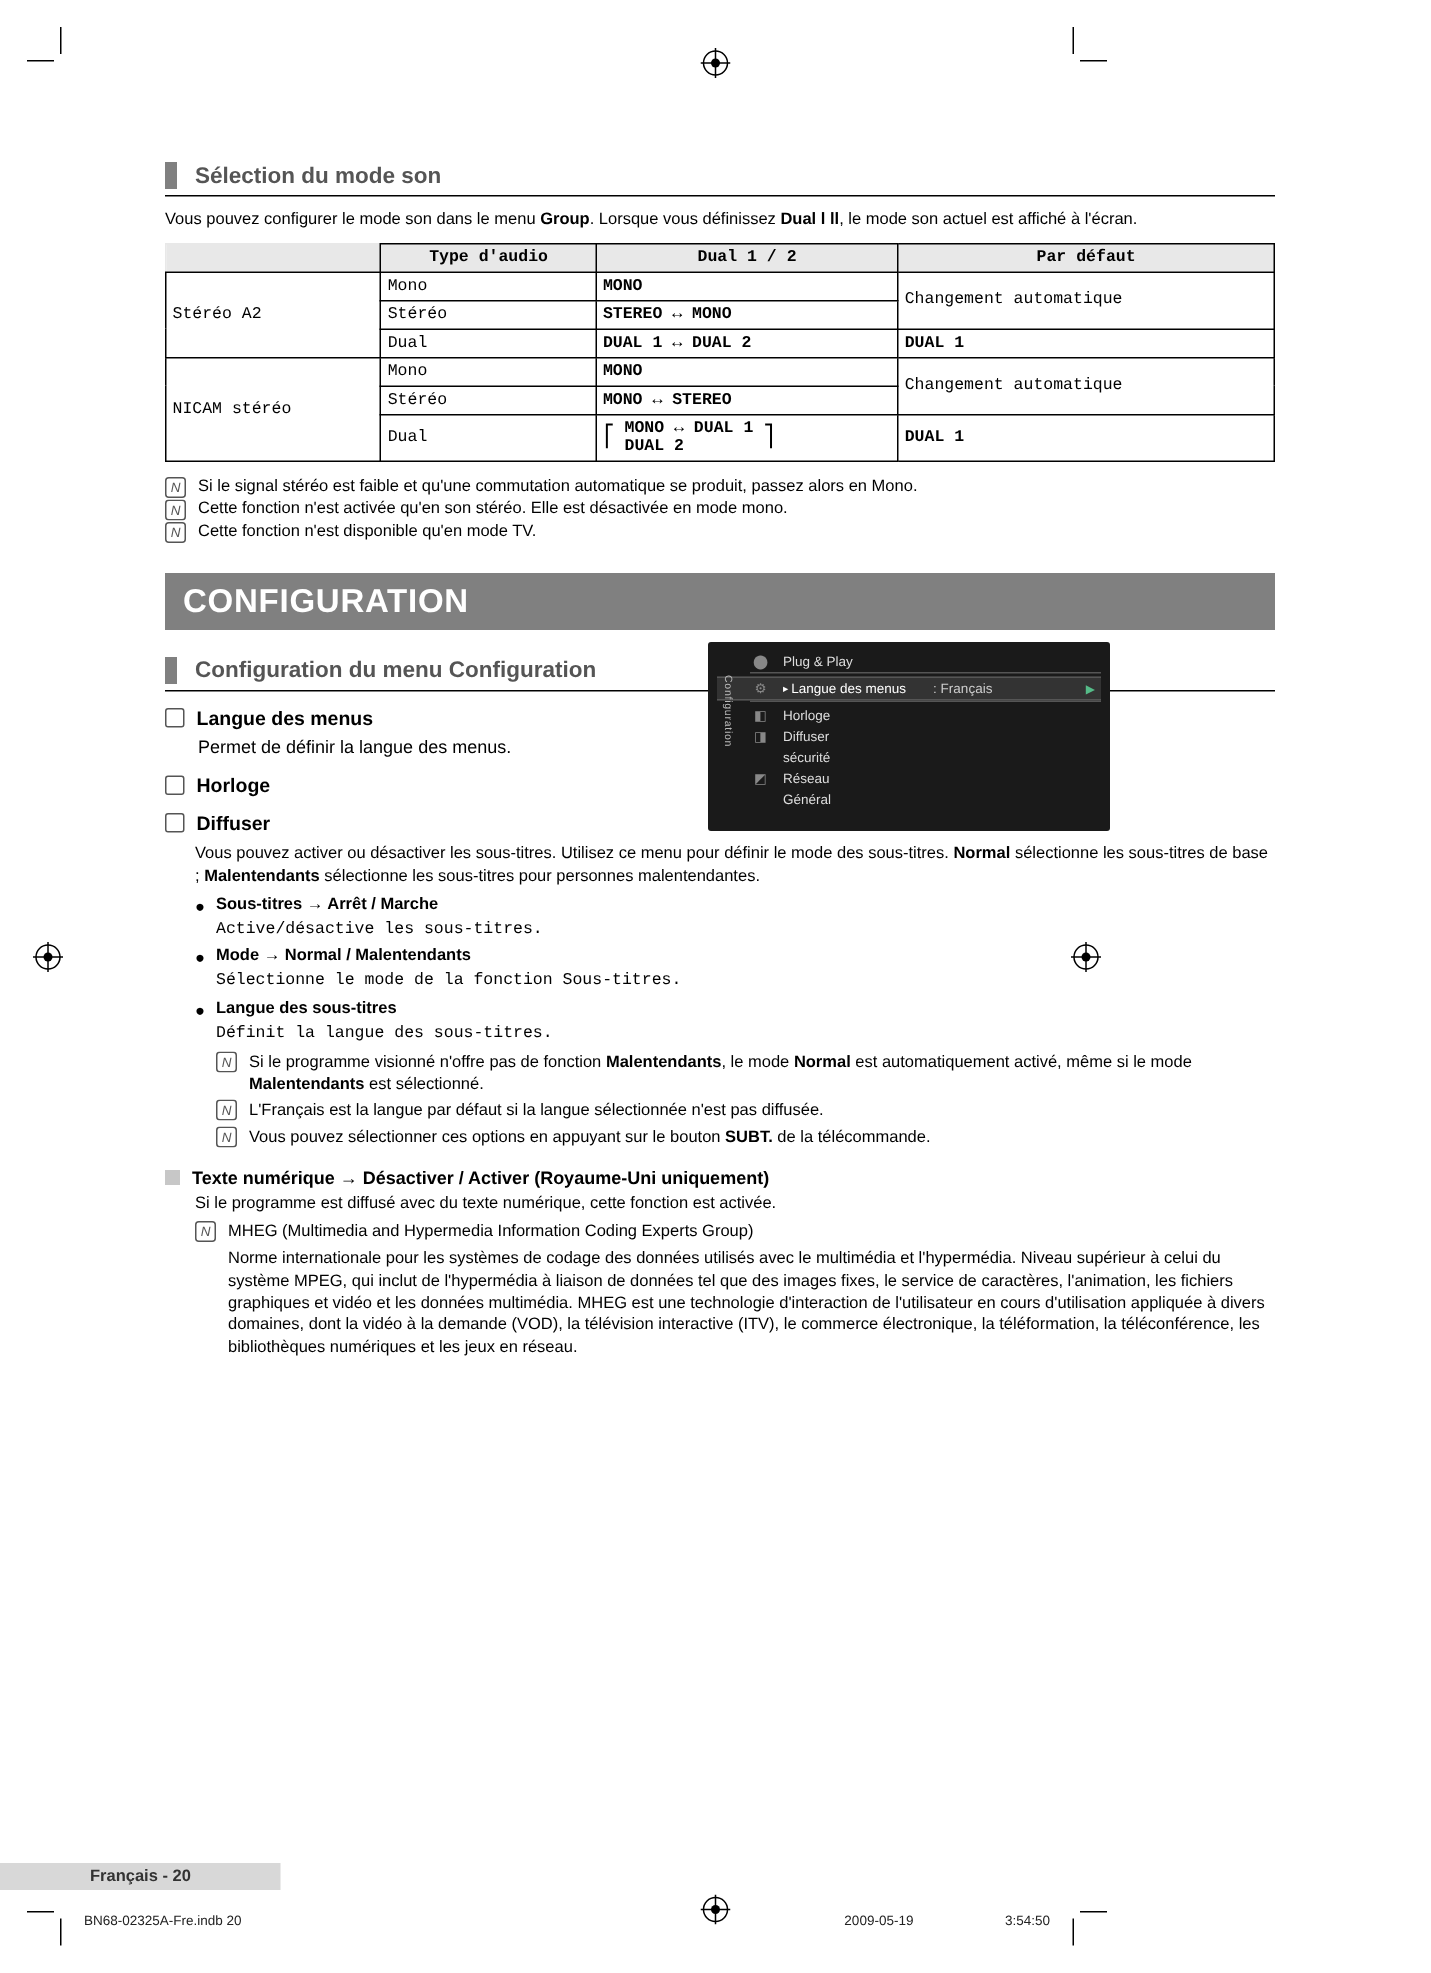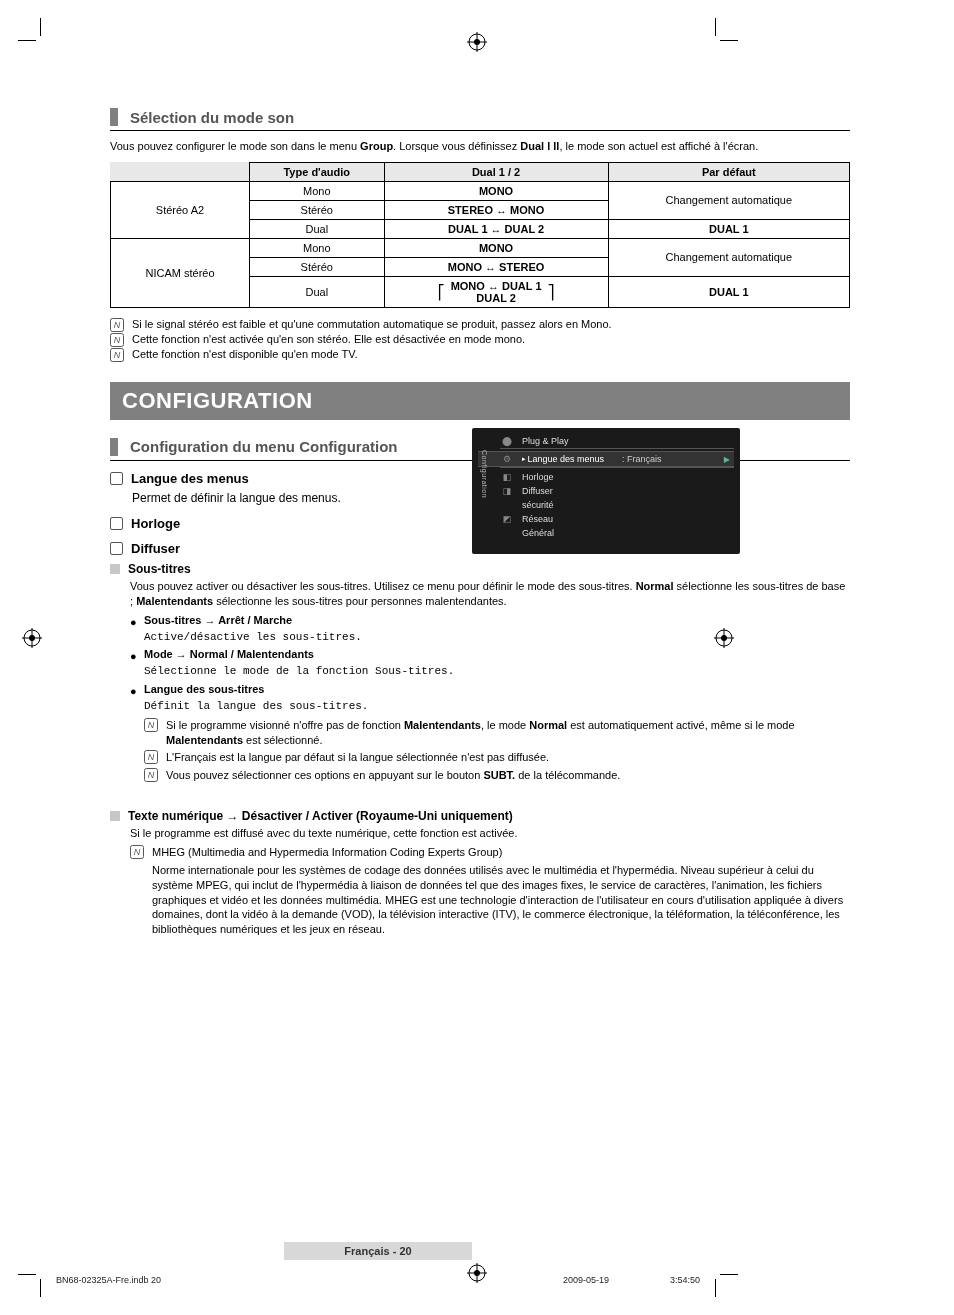--- a/index.html
+++ b/index.html
@@ -68,21 +68,21 @@
   .intro {
     font-size: 11px;
     line-height: 1.35;
     margin: 4px 0 8px 0;
   }
 
   table.audio {
     width: 100%;
     border-collapse: collapse;
     font-size: 11px;
-    text-align: center;
+    font-family: Liberation Mono, monospace;
   }
   table.audio th {
     background: #e8e8e8;
     font-weight: bold;
     border: 1px solid #000;
     padding: 3px 4px;
   }
   table.audio td {
     border: 1px solid #000;
     padding: 3px 4px;
@@ -162,21 +162,21 @@
     color: #fff;
   }
   .osd .row.hl .val { margin-left: 18px; color: #ccc; }
   .osd .row.hl .tri { margin-left: auto; margin-right: 4px; color: #5b8; font-size: 8px; }
   .osd .top-line { height: 1px; background: #555; margin: 0 0 2px 22px; }
 
   .page-label {
     position: absolute;
     left: 0; right: 0;
     bottom: 56px;
-    text-align: center;
+    text-align: left;
   }
   .page-label span {
     background: #d8d8d8;
     padding: 3px 60px;
     font-size: 11px;
     font-weight: bold;
     color: #333;
   }
 
   .footer {
@@ -335,24 +335,20 @@
           </div>
         </div>
         <div class="q-item">
           <div class="q-line">
             <span class="q-mark"></span>
             <span class="q-title">Diffuser</span>
           </div>
         </div>
 
         <div class="sub-item" style="margin-left:0">
-          <div class="sub-line">
-            <span class="sub-mark"></span>
-            <span class="sub-title">Sous-titres</span>
-          </div>
           <div class="sub-desc">
             <span>Vous pouvez activer ou désactiver les sous-titres. Utilisez ce menu pour définir le mode des sous-titres. </span><b>Normal</b><span> sélectionne les sous-titres de base ; </span><b>Malentendants</b><span> sélectionne les sous-titres pour personnes malentendantes.</span>
           </div>
           <ul class="bul">
             <li><span class="dot">●</span><span class="bold">Sous-titres → Arrêt / Marche</span><span class="desc">Active/désactive les sous-titres.</span></li>
             <li><span class="dot">●</span><span class="bold">Mode → Normal / Malentendants</span><span class="desc">Sélectionne le mode de la fonction Sous-titres.</span></li>
             <li><span class="dot">●</span><span class="bold">Langue des sous-titres</span><span class="desc">Définit la langue des sous-titres.</span></li>
           </ul>
           <ul class="inner-notes">
             <li><span class="note-icon"><svg viewBox="0 0 14 14">
@@ -367,21 +363,21 @@
                 </svg></span><span>L'Français est la langue par défaut si la langue sélectionnée n'est pas diffusée.</span></li>
             <li><span class="note-icon"><svg viewBox="0 0 14 14">
                   <rect x="0.5" y="0.5" width="13" height="13" rx="2" fill="none" stroke="#555"></rect>
                   <text x="7" y="10" text-anchor="middle" font-size="9" fill="#555" font-style="italic">N</text>
                 </svg></span>
               <span>Vous pouvez sélectionner ces options en appuyant sur le bouton </span><b>SUBT.</b><span> de la télécommande.</span>
             </li>
           </ul>
         </div>
 
-        <div class="sub-item" style="margin-left:0;margin-top:26px">
+        <div class="sub-item" style="margin-left:0;margin-top:12px">
           <div class="sub-line">
             <span class="sub-mark"></span>
             <span class="sub-title">Texte numérique → Désactiver / Activer (Royaume-Uni uniquement)</span>
           </div>
           <div class="sub-desc">Si le programme est diffusé avec du texte numérique, cette fonction est activée.</div>
           <ul class="inner-notes" style="margin-left:20px">
             <li><span class="note-icon"><svg viewBox="0 0 14 14">
                   <rect x="0.5" y="0.5" width="13" height="13" rx="2" fill="none" stroke="#555"></rect>
                   <text x="7" y="10" text-anchor="middle" font-size="9" fill="#555" font-style="italic">N</text>
                 </svg></span>

